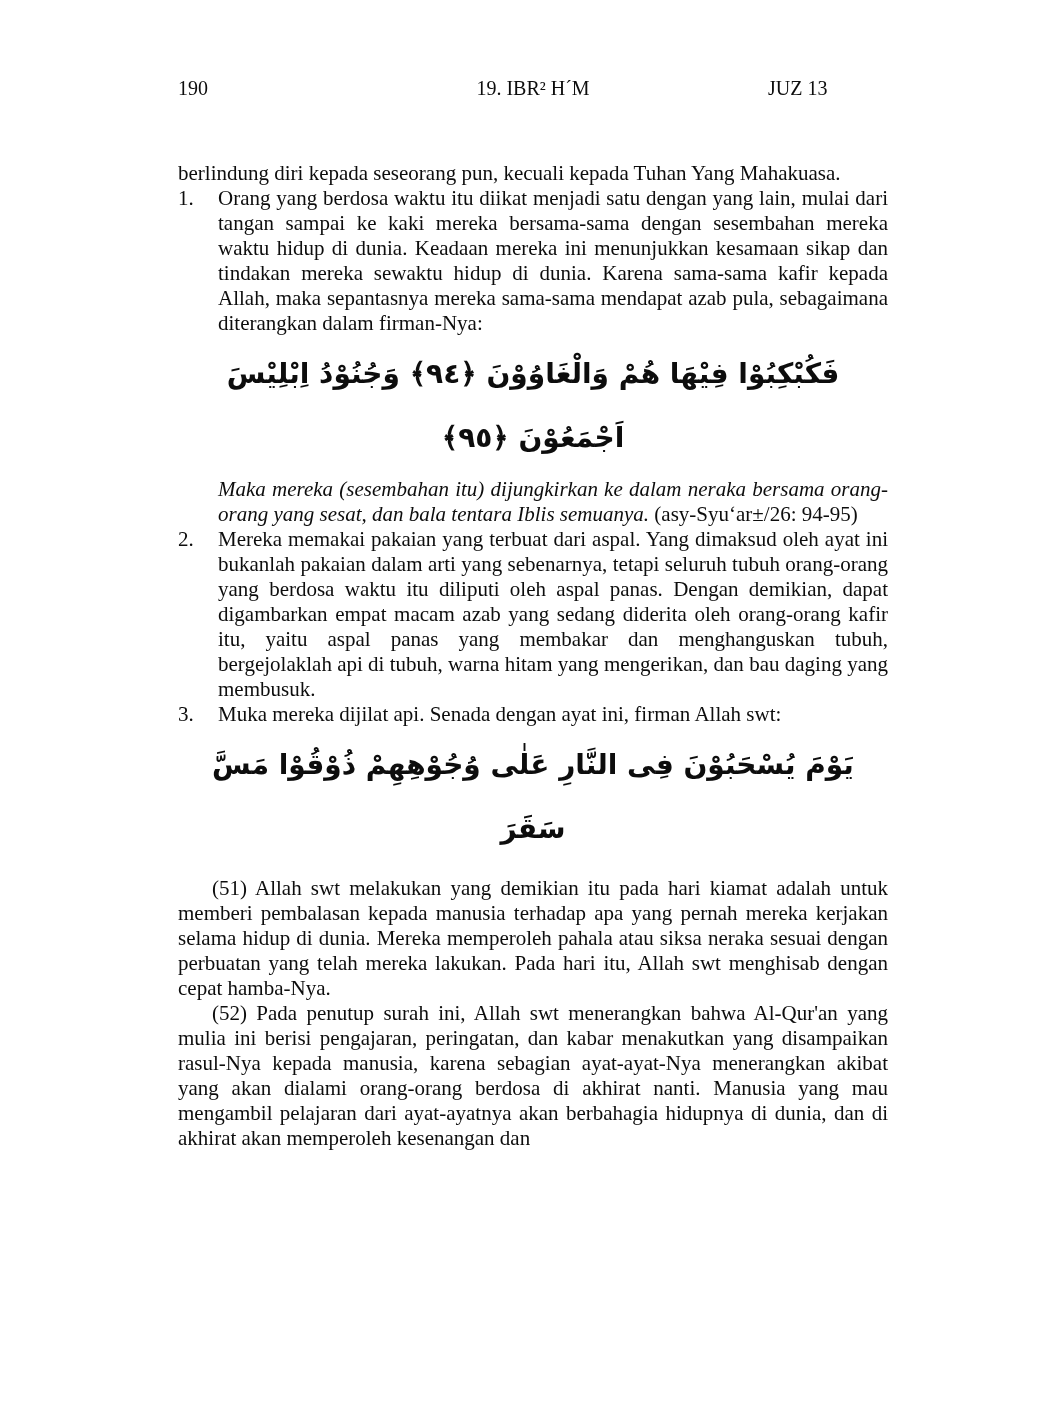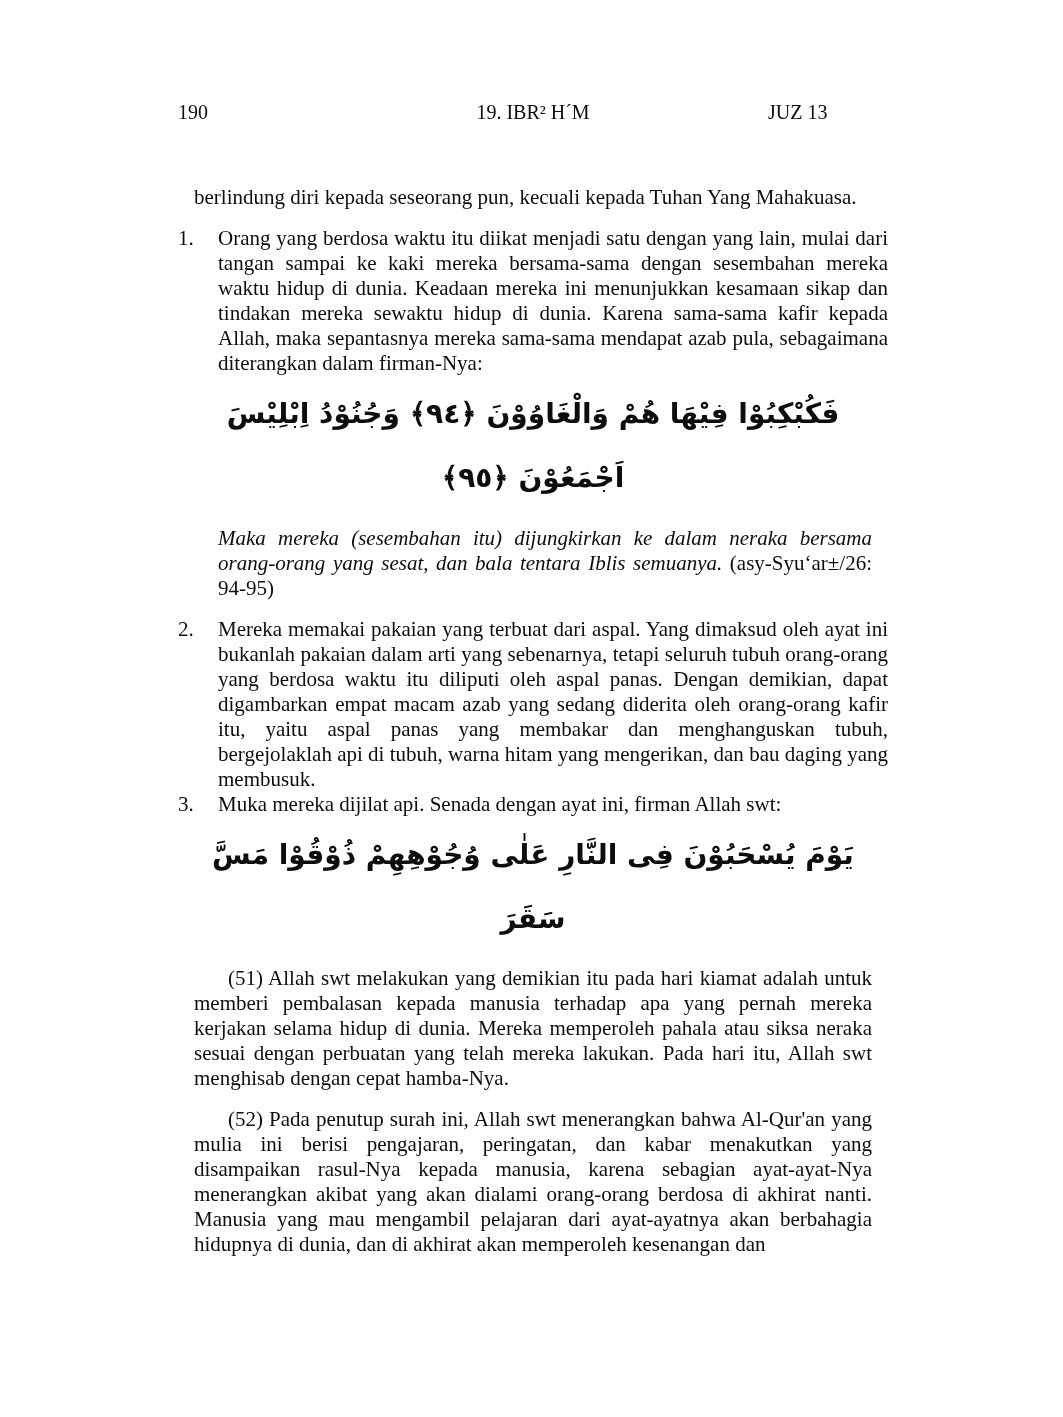--- a/index.html
+++ b/index.html
@@ -7,38 +7,38 @@
     width: 1063px;
     height: 1417px;
     background: #ffffff;
     color: #0d0d0d;
     font-family: "Liberation Serif", serif;
   }
   .page {
     box-sizing: border-box;
     width: 1063px;
     height: 1417px;
-    padding: 100px 175px 0 178px;
+    padding: 76px 175px 0 178px;
   }
   header.running-head {
     display: flex;
     align-items: baseline;
     font-size: 20px;
     line-height: 25px;
     margin-bottom: 60px;
   }
   .hd-left  { width: 120px; text-align: left; }
   .hd-mid   { flex: 1; text-align: center; }
   .hd-right { width: 120px; text-align: left; }
   main {
     font-size: 21px;
     line-height: 25px;
     text-align: justify;
   }
-  main p { margin: 16px; }
+  main p { margin: 0; }
   .ind { text-indent: 34px; }
   .sp  { margin-top: 15px; }
   .li { display: flex; }
   .li .num { flex: none; width: 40px; }
   .li .lt  { flex: 1; text-align: justify; }
   .arabic {
     direction: rtl;
     unicode-bidi: embed;
     text-align: center;
     font-family: "DejaVu Sans", sans-serif;

